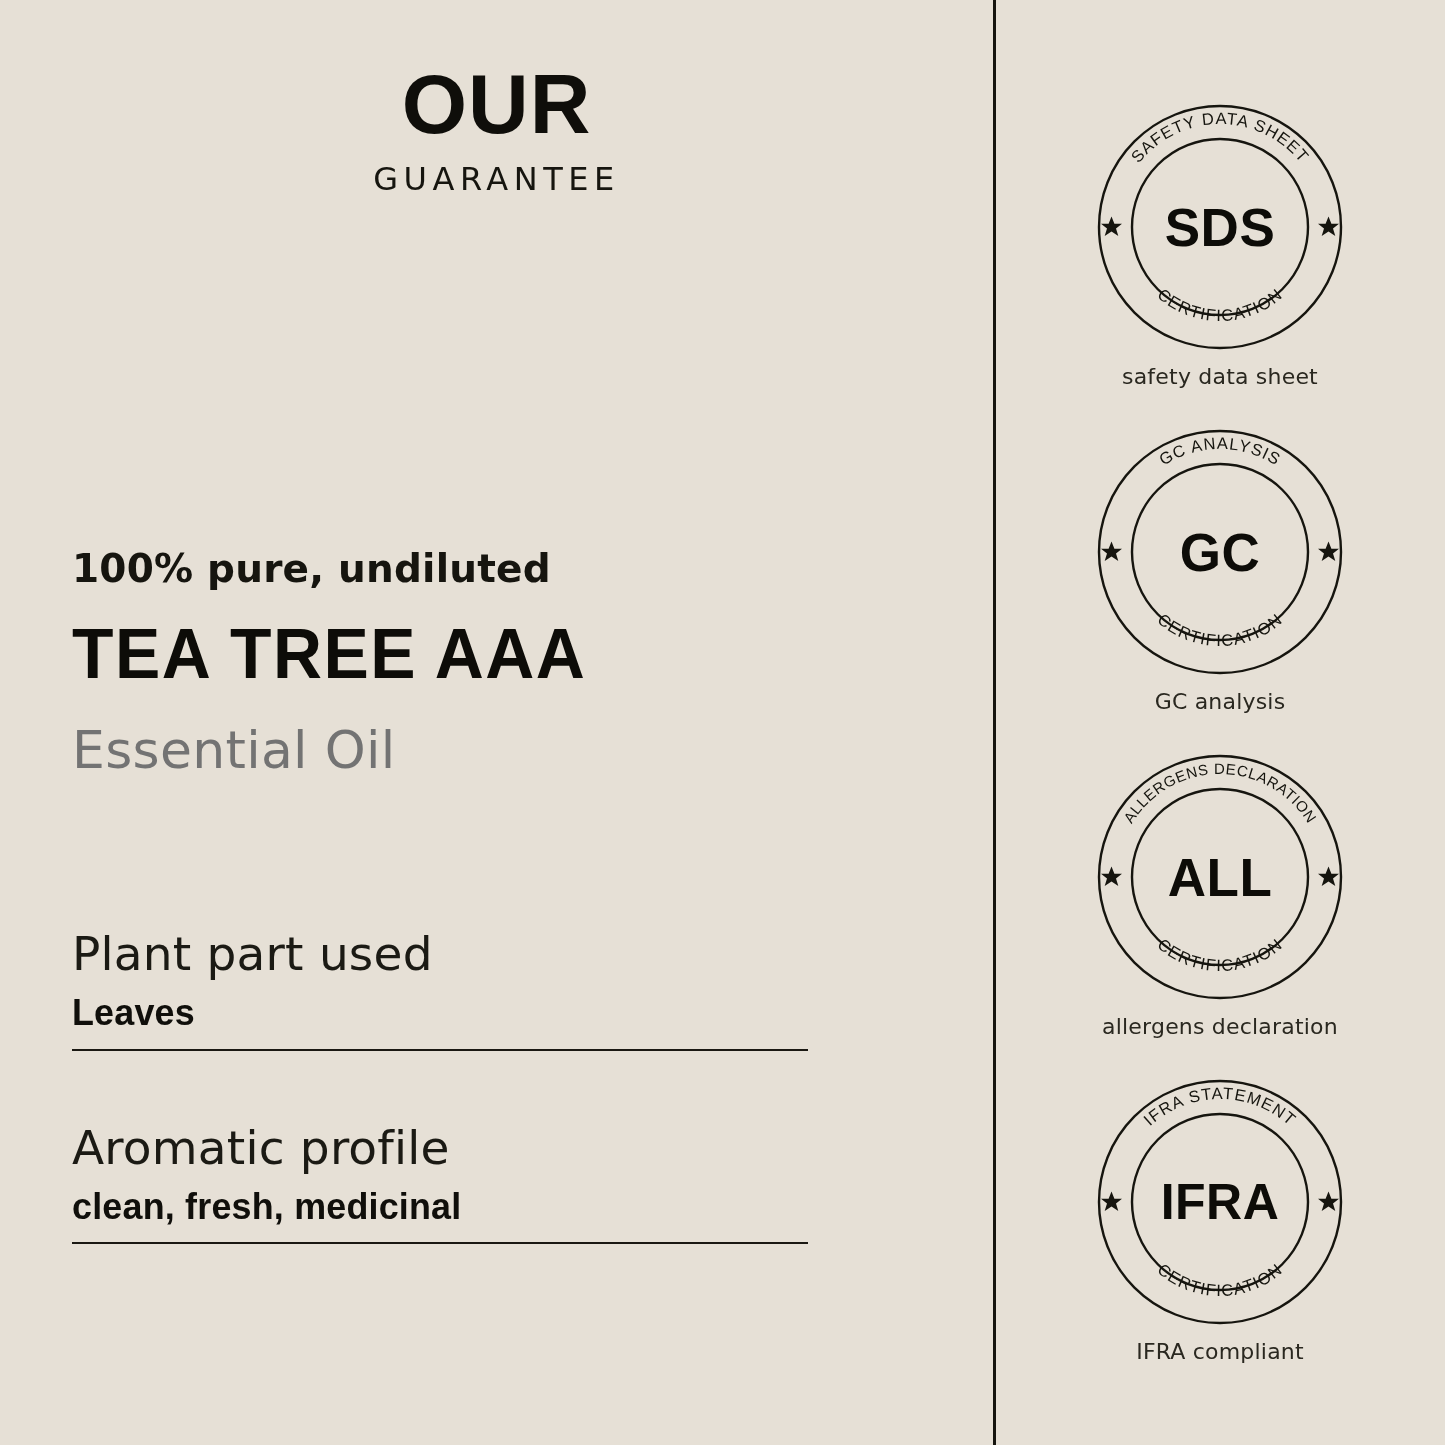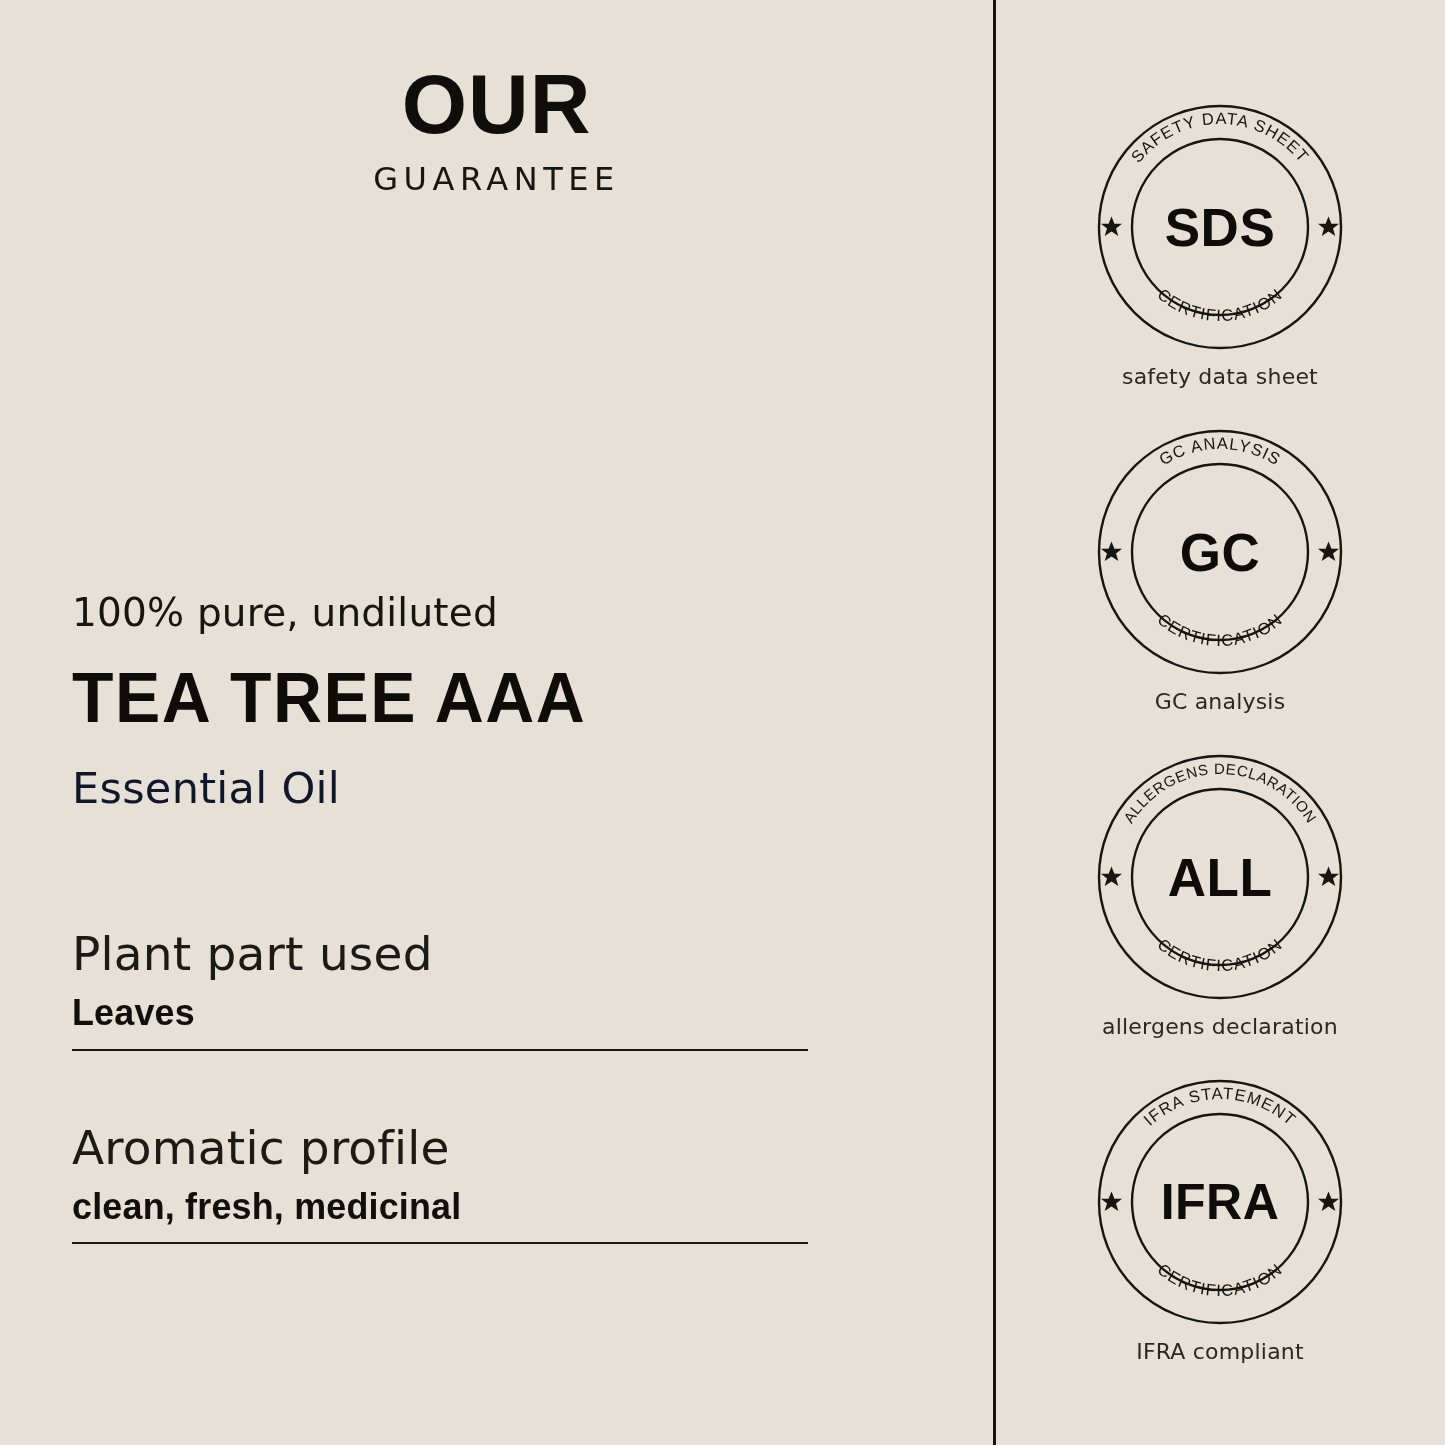--- a/index.html
+++ b/index.html
@@ -69,43 +69,42 @@
 
   .product-block {
     position: absolute;
     left: 72px;
     top: 545px;
     width: 800px;
   }
   .product-eyebrow {
     font-family: "DejaVu Sans", sans-serif;
     font-size: 39px;
-    font-weight: 400;
+    font-weight: 700;
     letter-spacing: 0.2px;
     color: #16150f;
     line-height: 1.25;
-    margin-top: 44px;
   }
   .product-name {
     font-family: "Liberation Sans Narrow", "Liberation Sans", sans-serif;
     font-size: 70px;
     font-weight: 700;
     letter-spacing: 1.5px;
     color: #0d0c08;
     line-height: 1.28;
     margin-top: 16px;
     transform: scaleX(0.97);
     transform-origin: left center;
   }
   .product-type {
     font-family: "DejaVu Sans", sans-serif;
-    font-size: 43px;
+    font-size: 52px;
     font-weight: 400;
     letter-spacing: 0.3px;
-    color: #0f172a;
+    color: #737373;
     line-height: 1.2;
     margin-top: 20px;
   }
 
   .attr-list {
     position: absolute;
     left: 72px;
     top: 925px;
     width: 736px;
   }

